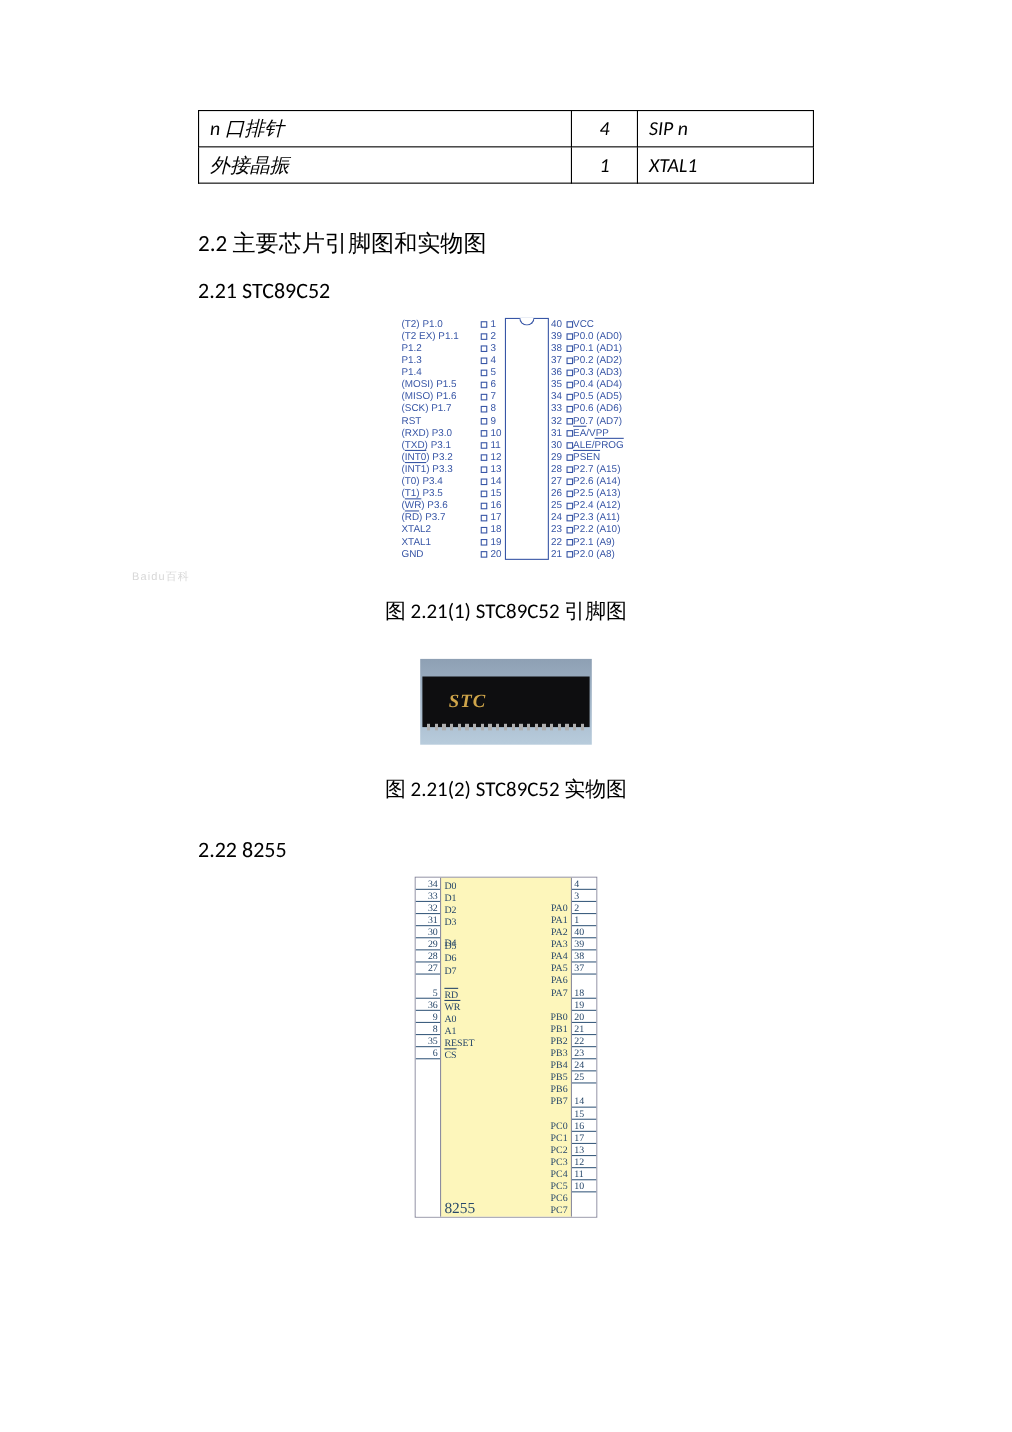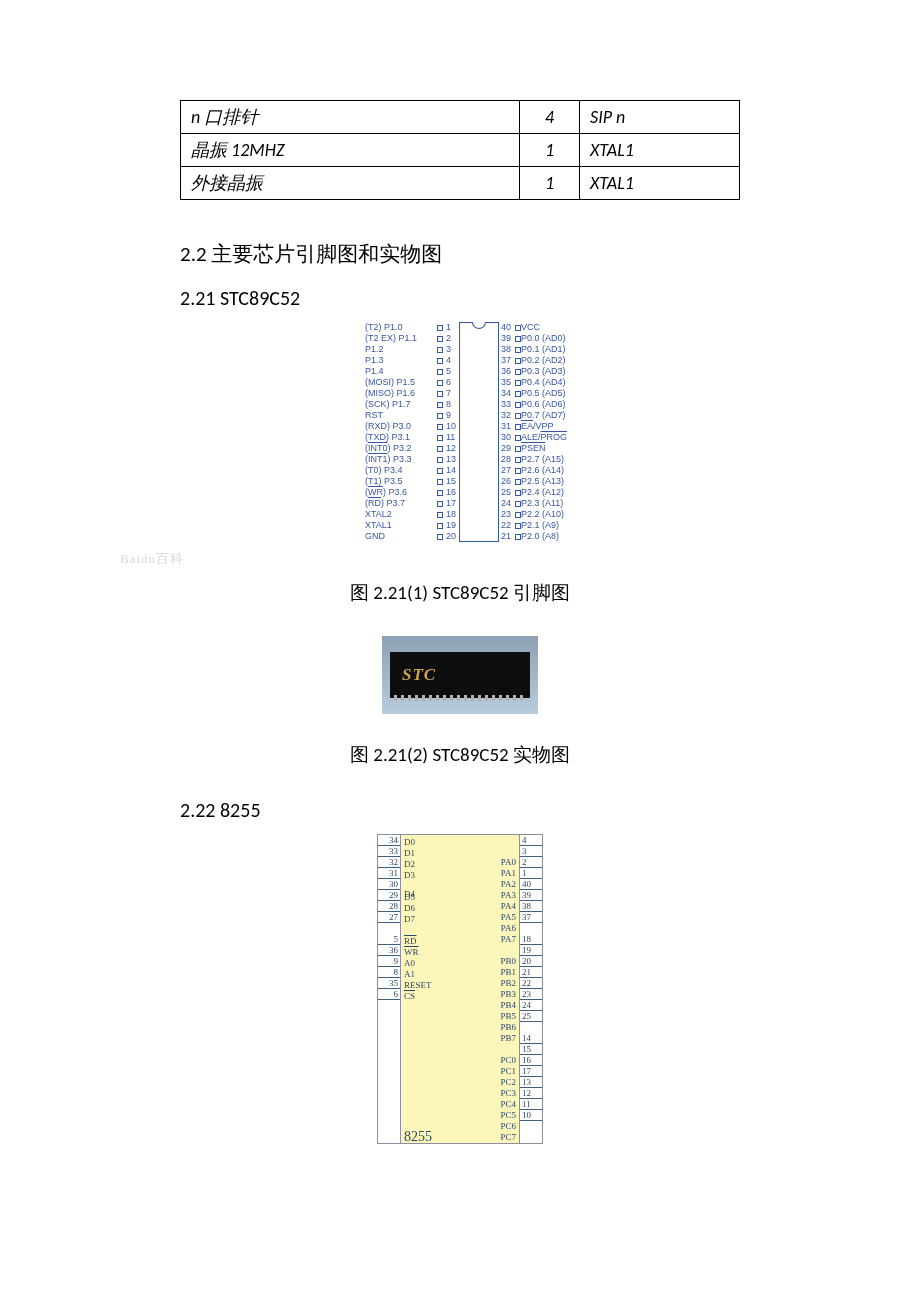--- a/index.html
+++ b/index.html
@@ -88,39 +88,39 @@
       border: 1px solid #3856a6;
       display: inline-block;
     }
     .pinout .stubs-left, .pinout .stubs-right { display: flex; flex-direction: column; }
     .pinout .stubs-left .row { justify-content: flex-end; }
     .pinout .stubs-right .row { justify-content: flex-start; }
     .ov { text-decoration: overline; text-align: center; }
     .wm {
       position: relative;
       top: 2px;
-      font-size: 13px;
+      font-size: 10px;
       color: #d8d8d8;
       letter-spacing: 1px;
       margin-left: -60px;
-      font-family: Liberation Serif, serif;
+      font-family: Liberation Sans, sans-serif;
     }
     
     .photo-wrap { display: flex; justify-content: center; margin: 18px 0 28px 0; }
     .chip-photo {
       width: 156px; height: 78px;
       background: linear-gradient(#8ea0b4, #b8ccdc);
       display: flex; align-items: center; justify-content: center;
       position: relative;
     }
     .chip-body {
-      width: 140px; height: 46px;
+      width: 152px; height: 46px;
       background: #0e0e10;
       display: flex; align-items: center;
-      padding-left: 12px;
+      padding-left: 24px;
       position: relative;
     }
     .chip-body .logo {
       font-family: "Times New Roman", serif;
       font-style: italic;
       font-weight: bold;
       font-size: 17px;
       color: #cfa54a;
       letter-spacing: 1px;
     }
@@ -166,25 +166,20 @@
 <body>
 
 <div class="page">
 
   <table class="parts">
     <tbody id="parts-tbody">
         <tr>
           <td>n 口排针</td>
           <td class="qty">4</td>
           <td class="ref">SIP n</td>
-        </tr>
-        <tr>
-          <td>晶振 12MHZ</td>
-          <td class="qty">1</td>
-          <td class="ref">XTAL1</td>
         </tr>
         <tr>
           <td>外接晶振</td>
           <td class="qty">1</td>
           <td class="ref">XTAL1</td>
         </tr>
       </tbody>
   </table>
 
   <h2 class="section">2.2  主要芯片引脚图和实物图</h2>

